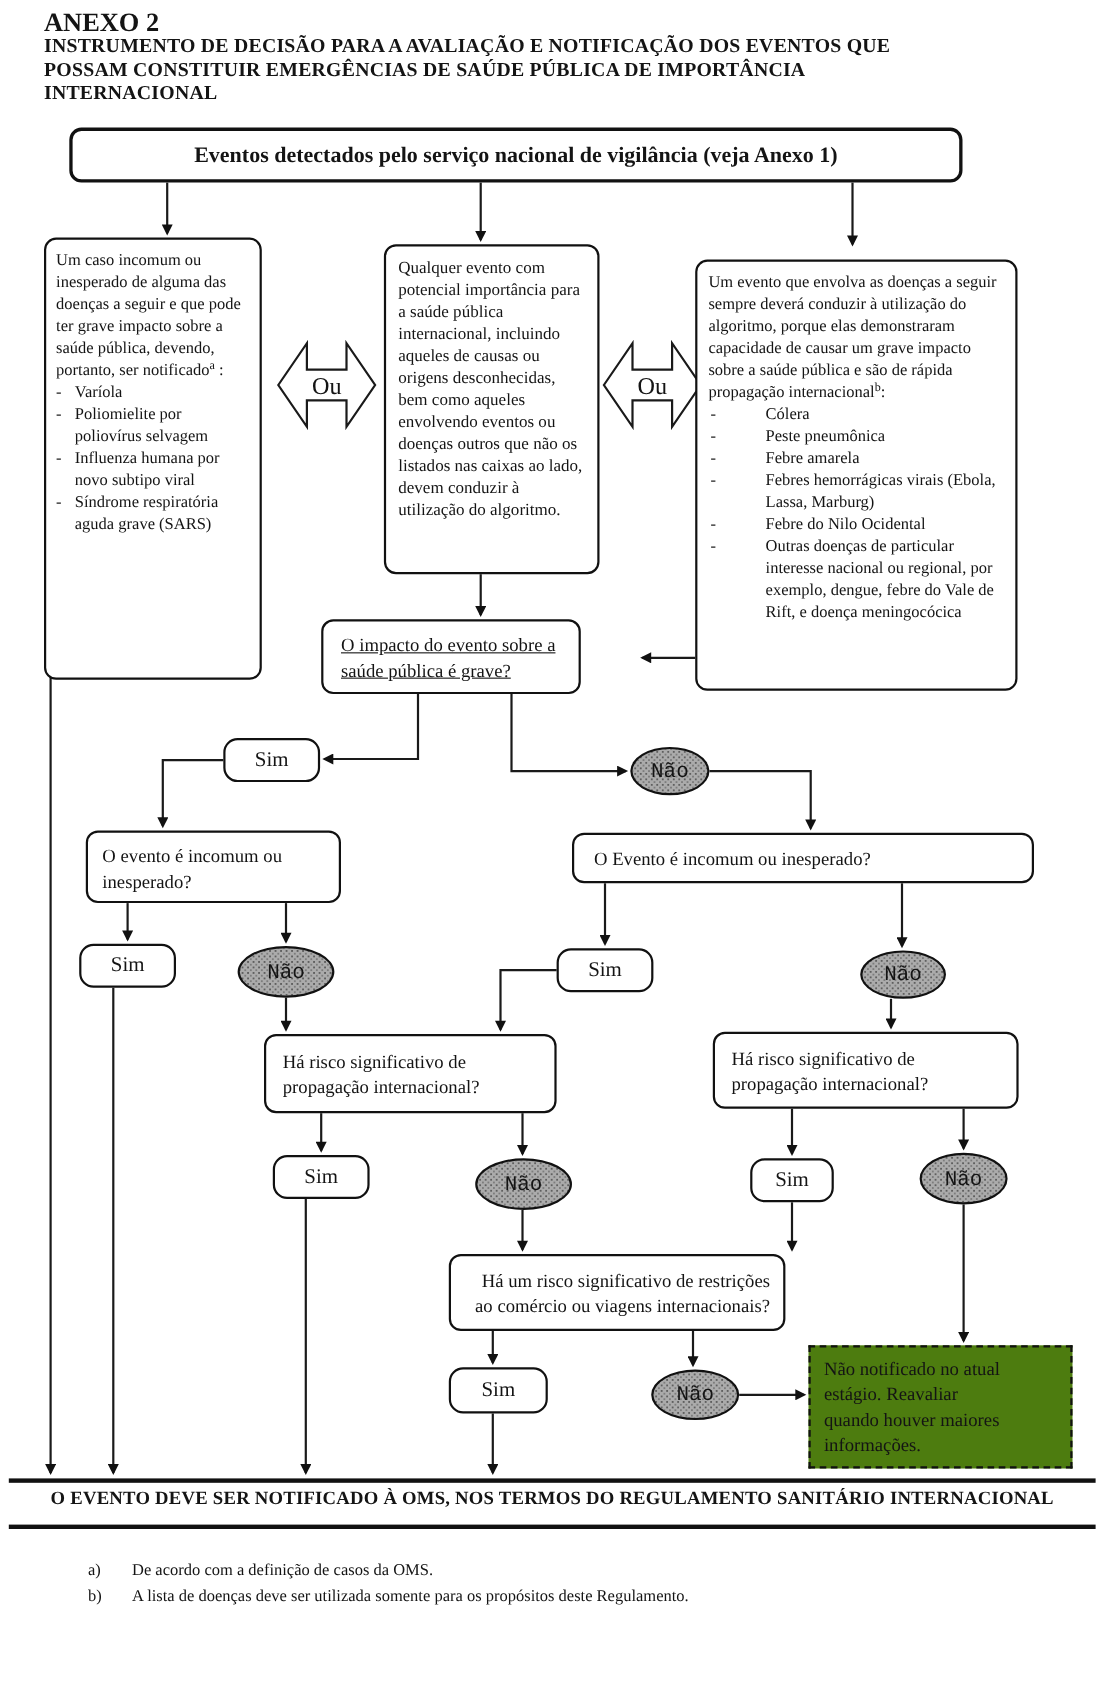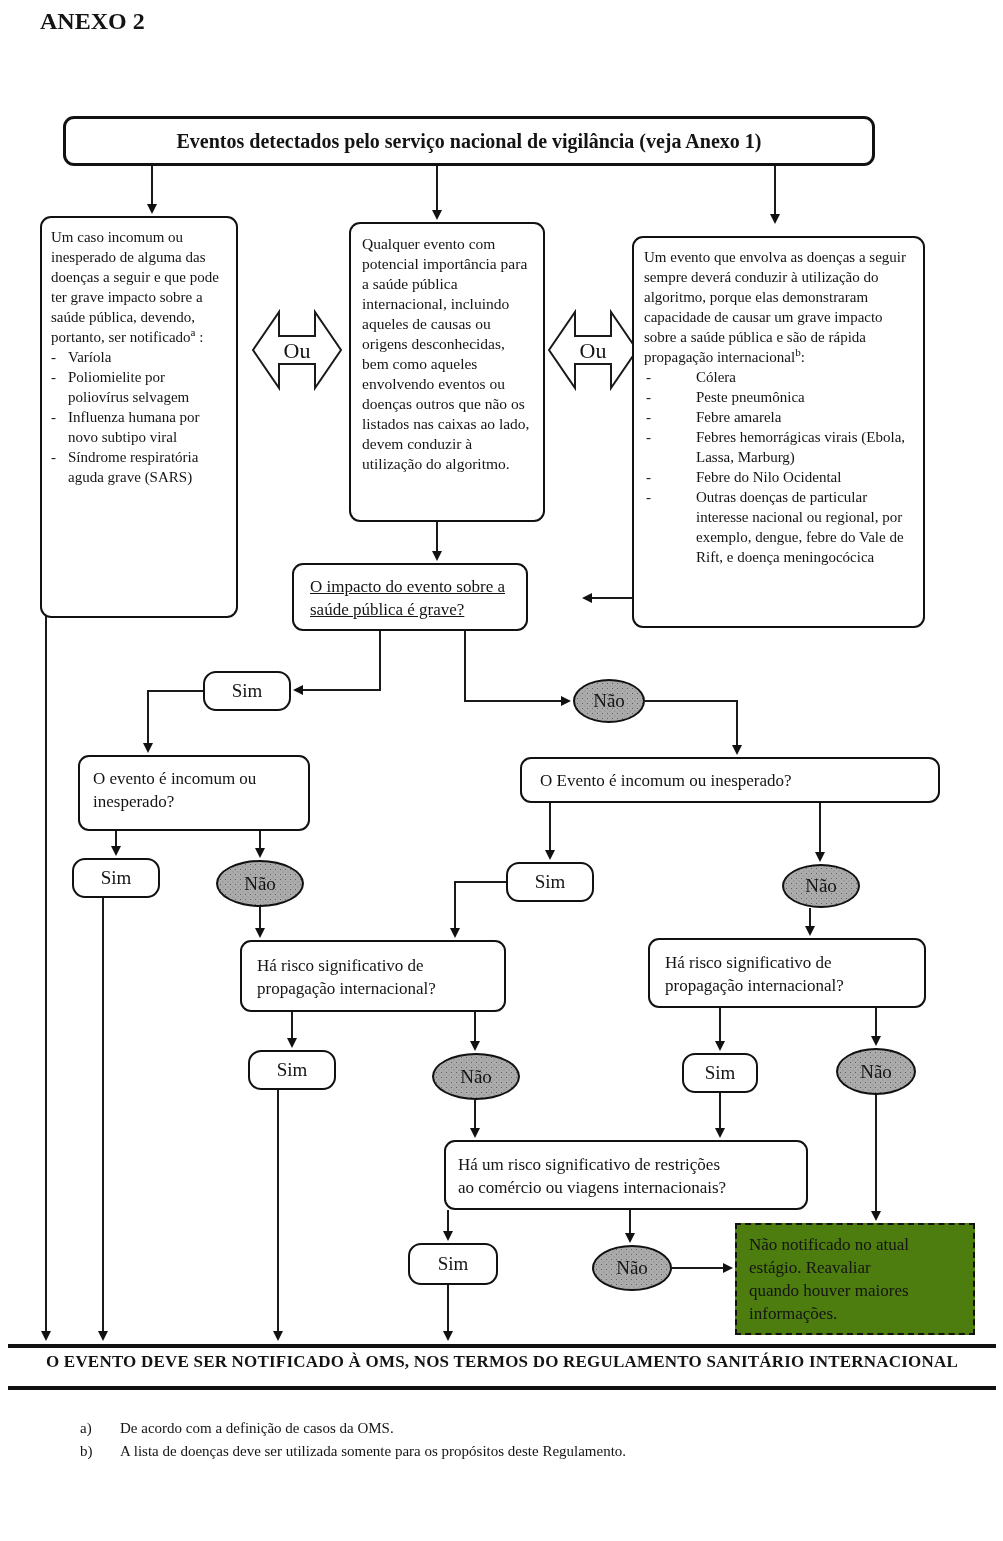--- a/index.html
+++ b/index.html
@@ -28,31 +28,31 @@
   #right-box .li-dash{width:50px;padding-left:2px;}
   .li-text{flex:1;}
   sup.fnref{font-size:11px;line-height:0;}
   
   .ou-label{z-index:2;background:transparent;font-size:22px;text-align:center;width:88px;}
   #ou1{left:253px;top:338px;}
   #ou2{left:549px;top:338px;}
   
   .qbox{border:2px solid #111;font-size:17px;line-height:23px;white-space:pre-line;}
   #q1{left:292px;top:563px;width:236px;height:68px;padding:10px 16px;text-decoration:underline;}
-  #q2l{left:78px;top:755px;width:232px;height:76px;padding:10px 13px;}
+  #q2l{left:78px;top:755px;width:232px;height:66px;padding:10px 13px;}
   #q2r{left:520px;top:757px;width:420px;height:46px;display:flex;align-items:center;padding:0 18px;}
   #q3l{left:240px;top:940px;width:266px;height:72px;padding:12px 15px;}
   #q3r{left:648px;top:938px;width:278px;height:70px;padding:11px 15px;}
-  #q4{left:408px;top:1140px;width:364px;height:70px;padding:11px 12px;text-align:left;margin-left:36px;}
+  #q4{left:408px;top:1140px;width:306px;height:70px;padding:11px 12px;text-align:right;}
   
   .sim{border:2px solid #111;border-radius:13px;display:flex;align-items:center;justify-content:center;font-size:19px;}
   .nao{border:2px solid #111;border-radius:50%;display:flex;align-items:center;justify-content:center;font-size:19px;
        background-color:#ababab;
        background-image:radial-gradient(circle,#5f5f5f 22%,rgba(0,0,0,0) 24%),radial-gradient(circle,#7d7d7d 22%,rgba(0,0,0,0) 24%);
-       background-size:5px 5px;background-position:0 0,2.5px 2.5px;}
+       background-size:5px 5px;background-position:0 0,2.5px 2.5px;font-family:Liberation Mono, monospace;}
   #sim1{left:203px;top:671px;width:88px;height:40px;}
   #nao1{left:573px;top:679px;width:72px;height:44px;}
   #sim2l{left:72px;top:858px;width:88px;height:40px;}
   #nao2l{left:216px;top:860px;width:88px;height:47px;}
   #sim2r{left:506px;top:862px;width:88px;height:40px;}
   #nao2r{left:782px;top:864px;width:78px;height:44px;}
   #sim3l{left:248px;top:1050px;width:88px;height:40px;}
   #nao3l{left:432px;top:1053px;width:88px;height:47px;}
   #sim3r{left:682px;top:1053px;width:76px;height:40px;}
   #nao3r{left:836px;top:1048px;width:80px;height:47px;}
@@ -115,20 +115,23 @@
       <path d="M448 1285 V1339"></path>
       <path d="M672 1268 H731"></path>
     </g>
     <g stroke="#1a1a1a" stroke-width="2" fill="#ffffff">
       <polygon points="253,350 279,312 279,336 315,336 315,312 341,350 315,388 315,364 279,364 279,388"></polygon>
       <polygon points="549,350 575,312 575,336 611,336 611,312 637,350 611,388 611,364 575,364 575,388"></polygon>
     </g>
   </svg>
 
   <div class="abs" id="anexo">ANEXO 2</div>
+  <div class="abs" id="title">INSTRUMENTO DE DECISÃO PARA A AVALIAÇÃO E NOTIFICAÇÃO DOS EVENTOS QUE
+POSSAM CONSTITUIR EMERGÊNCIAS DE SAÚDE PÚBLICA DE IMPORTÂNCIA
+INTERNACIONAL</div>
 
   <div class="abs node" id="start-box">
     <span>Eventos detectados pelo serviço nacional de vigilância (veja Anexo 1)</span>
   </div>
 
   <div class="abs node srcbox" id="left-box">
     <span>Um caso incomum ou inesperado de alguma das doenças a seguir e que pode ter grave impacto sobre a saúde pública, devendo, portanto, ser notificado</span><sup class="fnref">a</sup><span> :</span>
     <div class="li">
       <span class="li-dash">-</span>
       <span class="li-text">Varíola</span>

